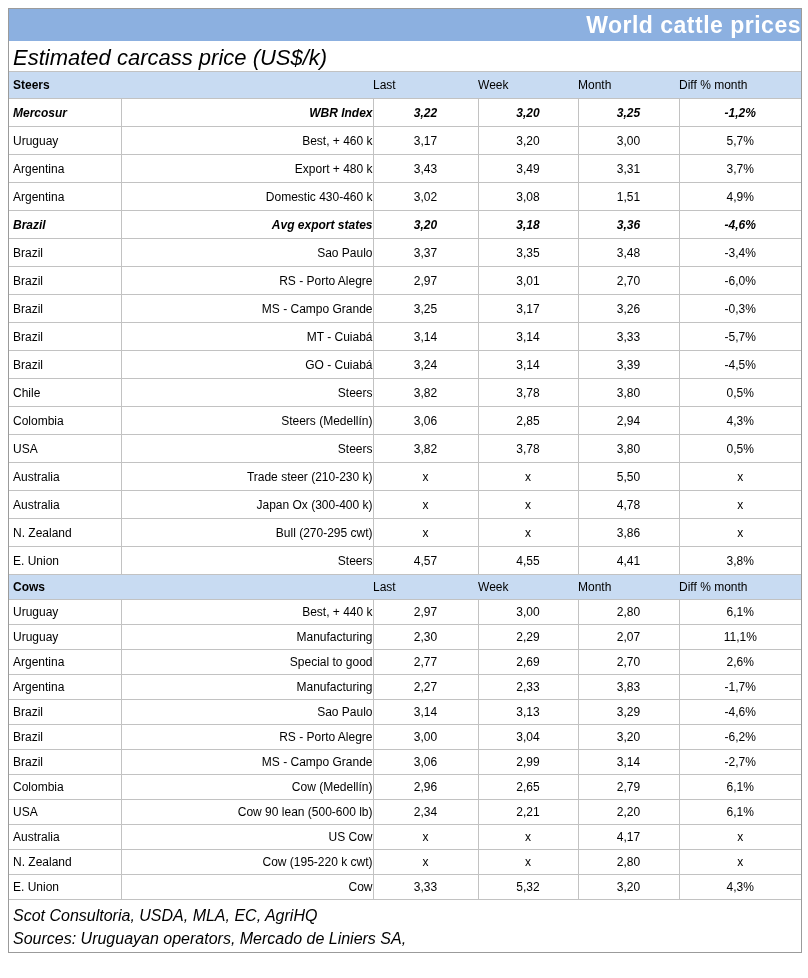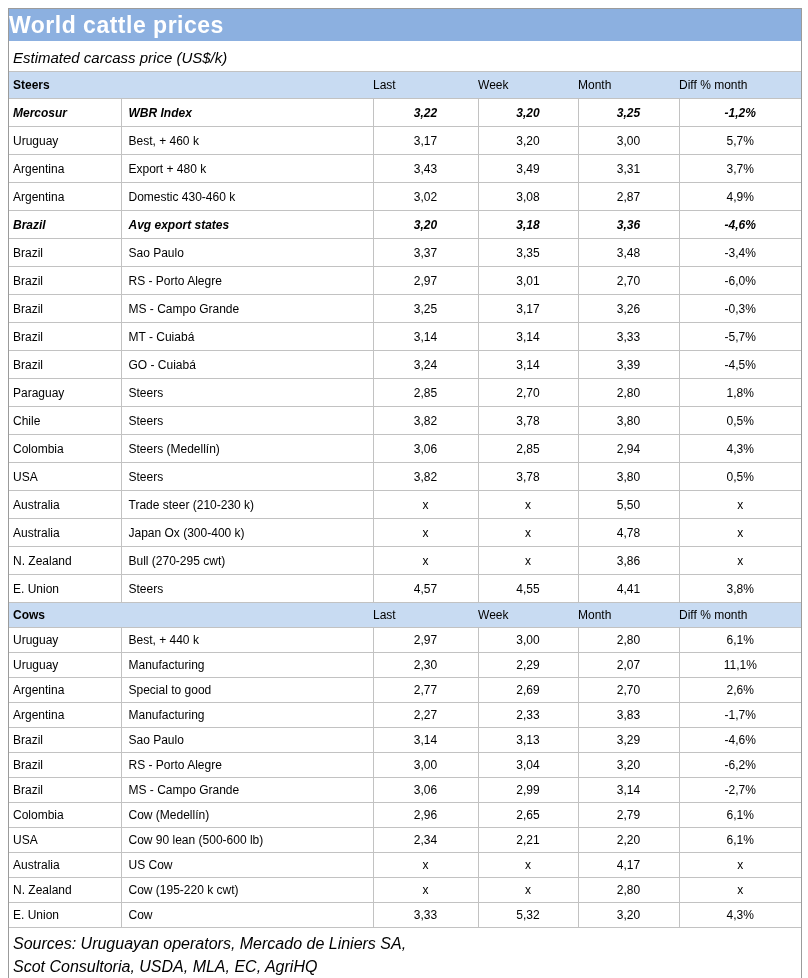--- a/index.html
+++ b/index.html
@@ -16,41 +16,41 @@
   }
   .sheet{
     position:absolute;left:8px;top:8px;width:794px;
     border:1px solid var(--outer);
     box-sizing:border-box;
     background:#ffffff;
   }
   .title{
     height:32px;line-height:32px;
     background:var(--title-bg);
-    color:#ffffff;font-weight:bold;font-size:23px;text-align:left;
+    color:#ffffff;font-weight:bold;font-size:23px;text-align:right;
     letter-spacing:0.5px;
   }
   .subtitle{
     height:31px;line-height:34px;
-    font-style:italic;font-size:15px;padding-left:4px;
+    font-style:italic;font-size:22px;padding-left:4px;
     border-bottom:1px solid var(--grid);
     box-sizing:border-box;
   }
   table{
     width:100%;border-collapse:collapse;table-layout:fixed;
     font-size:12px;
   }
   td{
     padding:0;margin:0;
     border-bottom:1px solid var(--grid);
     overflow:hidden;white-space:nowrap;
     vertical-align:middle;
   }
   td.country{padding-left:4px;}
-  td.product{padding-left:7px;}
+  td.product{padding-left:7px;text-align:right;}
   td.num{text-align:center;}
   tr.data-row td:not(:first-child){border-left:1px solid var(--grid);}
   tr.section-header td{background:var(--header-bg);border-left:none;}
   tr.section-header td.label{font-weight:bold;padding-left:4px;}
   tr.section-header td.colhead{text-align:left;}
   tr.bold td{font-weight:bold;font-style:italic;}
   tr.sec0 td{height:27px;}
   tr.section-header.sec0 td{height:26px;}
   tr.sec1 td{height:24px;}
   tr.section-header.sec1 td{height:24px;}
@@ -104,21 +104,21 @@
           <td class="num">3,43</td>
           <td class="num">3,49</td>
           <td class="num">3,31</td>
           <td class="num">3,7%</td>
         </tr>
         <tr class="data-row sec0">
           <td class="country">Argentina</td>
           <td class="product">Domestic 430-460 k</td>
           <td class="num">3,02</td>
           <td class="num">3,08</td>
-          <td class="num">2,87</td>
+          <td class="num">1,51</td>
           <td class="num">4,9%</td>
         </tr>
         <tr class="data-row sec0 bold">
           <td class="country">Brazil</td>
           <td class="product">Avg export states</td>
           <td class="num">3,20</td>
           <td class="num">3,18</td>
           <td class="num">3,36</td>
           <td class="num">-4,6%</td>
         </tr>
@@ -154,28 +154,20 @@
           <td class="num">3,33</td>
           <td class="num">-5,7%</td>
         </tr>
         <tr class="data-row sec0">
           <td class="country">Brazil</td>
           <td class="product">GO - Cuiabá</td>
           <td class="num">3,24</td>
           <td class="num">3,14</td>
           <td class="num">3,39</td>
           <td class="num">-4,5%</td>
-        </tr>
-        <tr class="data-row sec0">
-          <td class="country">Paraguay</td>
-          <td class="product">Steers</td>
-          <td class="num">2,85</td>
-          <td class="num">2,70</td>
-          <td class="num">2,80</td>
-          <td class="num">1,8%</td>
         </tr>
         <tr class="data-row sec0">
           <td class="country">Chile</td>
           <td class="product">Steers</td>
           <td class="num">3,82</td>
           <td class="num">3,78</td>
           <td class="num">3,80</td>
           <td class="num">0,5%</td>
         </tr>
         <tr class="data-row sec0">
@@ -325,16 +317,16 @@
           <td class="country">E. Union</td>
           <td class="product">Cow</td>
           <td class="num">3,33</td>
           <td class="num">5,32</td>
           <td class="num">3,20</td>
           <td class="num">4,3%</td>
         </tr>
       </tbody>
   </table>
   <div class="footer">
+    <div>Scot Consultoria, USDA, MLA, EC, AgriHQ</div>
     <div>Sources: Uruguayan operators, Mercado de Liniers SA,</div>
-    <div>Scot Consultoria, USDA, MLA, EC, AgriHQ</div>
   </div>
 </div>
 
 </body></html>

